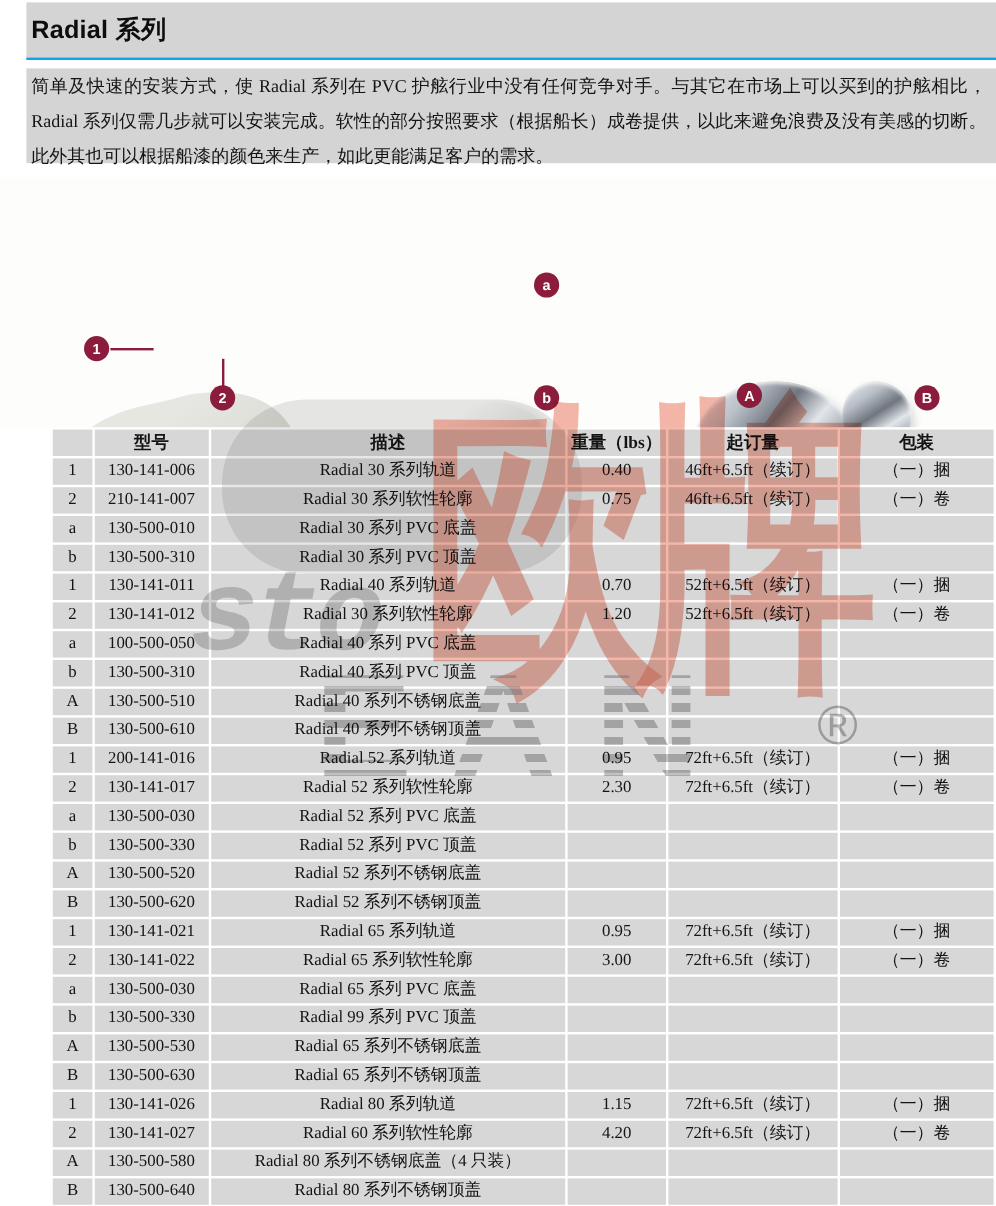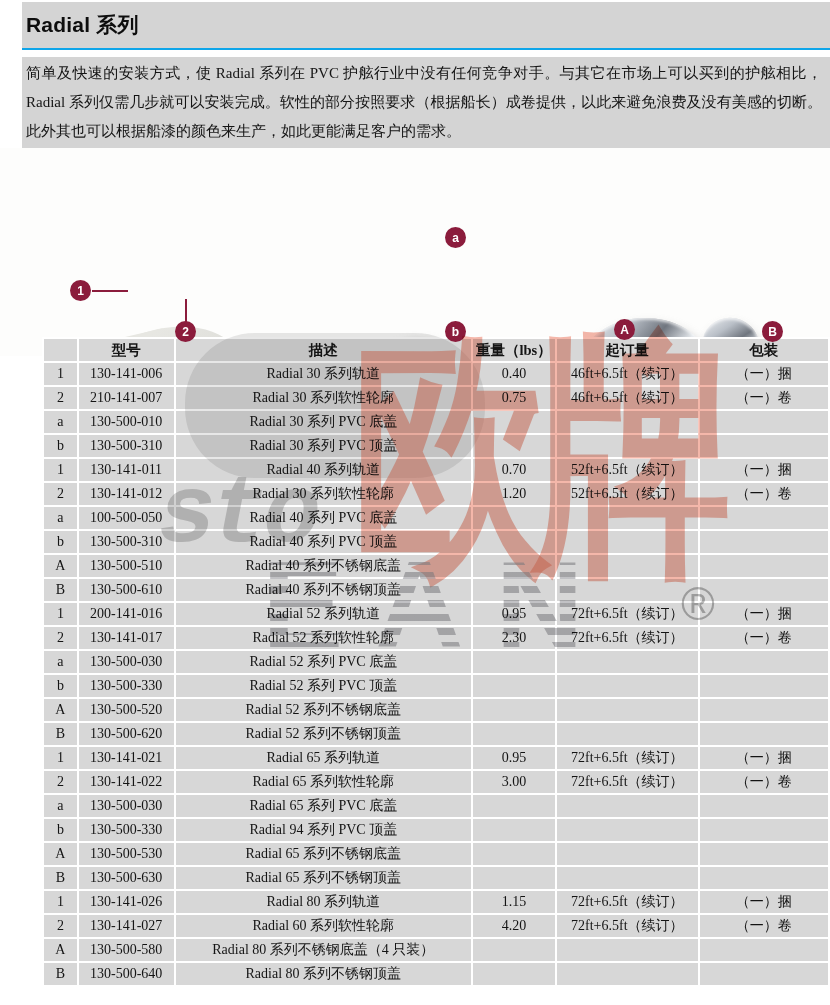--- a/index.html
+++ b/index.html
@@ -4,21 +4,21 @@
 <style>
   html,body{margin:0;padding:0;background:#ffffff;}
   .page{position:relative;width:830px;height:1005px;overflow:hidden;background:#ffffff;
         font-family:"Liberation Serif","DejaVu Serif",serif;color:#141414;}
 
   
   .title-bar{position:absolute;left:22px;top:2px;width:808px;height:48px;background:#d4d4d4;
              border-bottom:2px solid #0ea5e9;display:flex;align-items:center;box-sizing:border-box;}
   .title-bar h1{font-family:"Liberation Sans","DejaVu Sans",sans-serif;font-size:21px;font-weight:bold;
                 margin:0 0 0 4px;letter-spacing:.2px;color:#0d0d0d;}
-  .intro{position:absolute;left:22px;top:57px;width:808px;height:91px;background:#d4d4d4;
+  .intro{position:absolute;left:22px;top:57px;width:808px;height:79px;background:#d4d4d4;
          font-size:15px;line-height:29px;padding:2px 8px 0 4px;box-sizing:border-box;text-align:justify;}
 
   
   .figure{position:absolute;left:0;top:148px;width:830px;height:208px;background:#fdfdfc;}
   .badge{position:absolute;width:21px;height:21px;border-radius:50%;background:#8b1c3c;color:#fff;
          font-family:"Liberation Sans","DejaVu Sans",sans-serif;font-size:12px;font-weight:bold;
          display:flex;align-items:center;justify-content:center;z-index:3;}
   .lead{position:absolute;background:#8b1c3c;z-index:2;}
   .lead-1{left:92px;top:290px;width:36px;height:2px;}
   .lead-2{left:185px;top:299px;width:2px;height:23px;}
@@ -60,21 +60,21 @@
           letter-spacing:-5px;color:rgba(140,140,140,.4);
           font-family:Liberation Mono, monospace;}
   .wm-ean{position:absolute;left:262px;top:544px;font-size:122px;line-height:1;font-weight:bold;letter-spacing:32px;
           font-family:"Liberation Sans","DejaVu Sans",sans-serif;
           background:repeating-linear-gradient(180deg,rgba(142,142,148,.55) 0 7px,rgba(255,255,255,0) 7px 14px);
           -webkit-background-clip:text;background-clip:text;color:transparent;white-space:nowrap;}
   .wm-reg{position:absolute;left:681px;top:581px;font-size:46px;line-height:1;color:rgba(125,125,125,.55);
           font-family:"Liberation Sans","DejaVu Sans",sans-serif;}
 
   
-  .spec-table{position:absolute;left:42px;top:337px;z-index:1;border-collapse:separate;border-spacing:2px;
+  .spec-table{position:absolute;left:42px;top:356px;z-index:1;border-collapse:separate;border-spacing:2px;
               background:#ffffff;table-layout:fixed;}
   .spec-table th,.spec-table td{background:#d7d7d7;height:22px;line-height:22px;padding:0 2px;
               text-align:center;font-size:14px;white-space:nowrap;overflow:hidden;}
   .spec-table th{font-weight:bold;font-size:14.5px;}
 </style>
 </head>
 <body>
 
 <div class="page">
 
@@ -294,21 +294,21 @@
           <td>a</td>
           <td>130-500-030</td>
           <td>Radial 65 系列 PVC 底盖</td>
           <td></td>
           <td></td>
           <td></td>
         </tr>
         <tr>
           <td>b</td>
           <td>130-500-330</td>
-          <td>Radial 94 系列 PVC 顶盖</td>
+          <td>Radial 99 系列 PVC 顶盖</td>
           <td></td>
           <td></td>
           <td></td>
         </tr>
         <tr>
           <td>A</td>
           <td>130-500-530</td>
           <td>Radial 65 系列不锈钢底盖</td>
           <td></td>
           <td></td>

